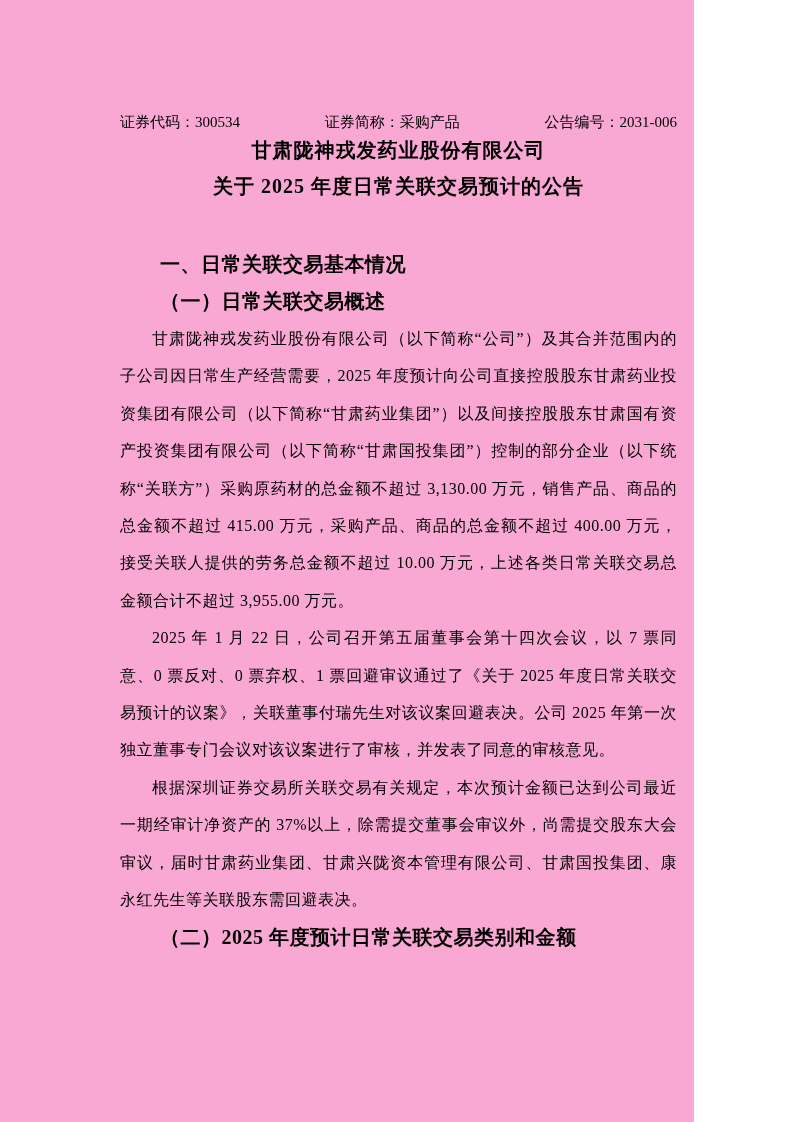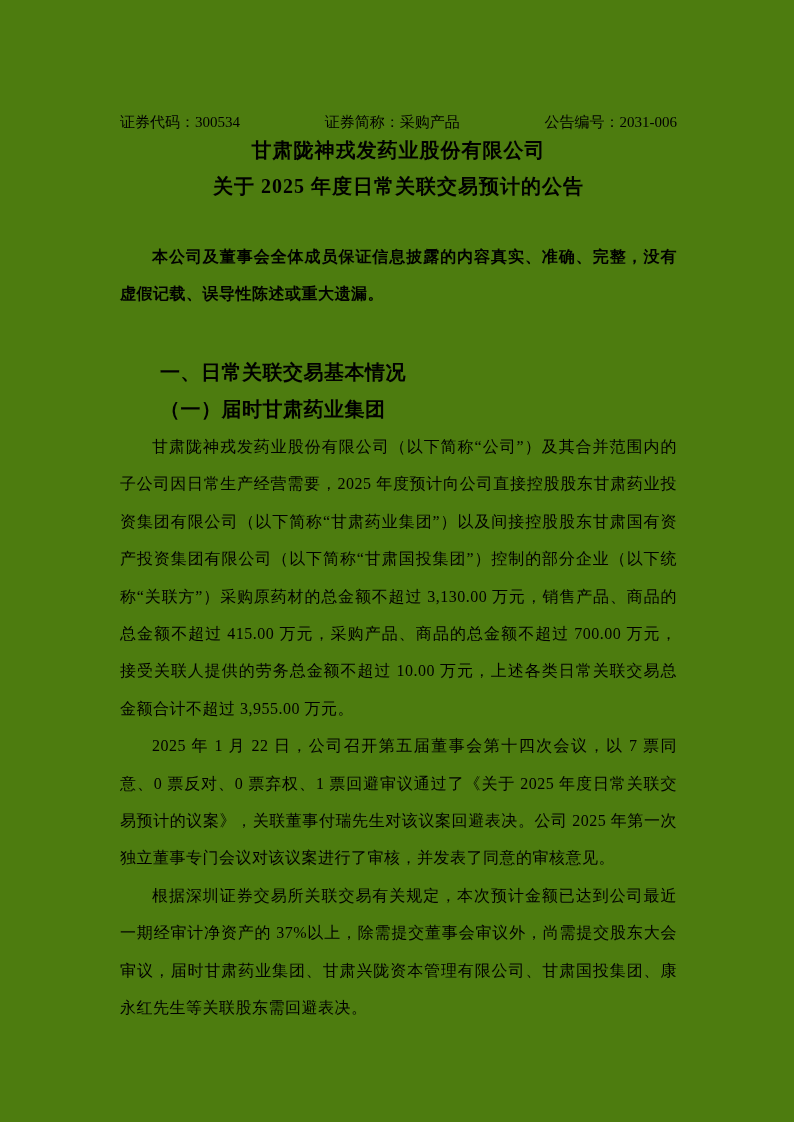--- a/index.html
+++ b/index.html
@@ -3,23 +3,23 @@
 <meta charset="utf-8">
 <style>
   * { box-sizing: border-box; }
   html, body {
     margin: 0;
     padding: 0;
     background: #ffffff;
   }
   .page {
     position: relative;
-    width: 794px;
+    width: 694px;
     height: 1122px;
-    background: #4d7c0f;
+    background: #f9a8d4;
     overflow: hidden;
     font-family: "Liberation Serif", "DejaVu Serif", serif;
     color: #000000;
     padding-left: 9px;
   }
   .content {
     position: absolute;
     left: 120px;
     top: 0;
     width: 557px;
@@ -81,27 +81,27 @@
 
     <div class="doc-header">
       <span>证券代码：300534</span>
       <span>证券简称：采购产品</span>
       <span>公告编号：2031-006</span>
     </div>
 
     <div class="title title-first">甘肃陇神戎发药业股份有限公司</div>
     <div class="title">关于 2025 年度日常关联交易预计的公告</div>
 
-    <p class="disclaimer">本公司及董事会全体成员保证信息披露的内容真实、准确、完整，没有虚假记载、误导性陈述或重大遗漏。</p>
 
     <p class="heading heading-section">一、日常关联交易基本情况</p>
 
-    <p class="heading">（一）届时甘肃药业集团</p>
+    <p class="heading">（一）日常关联交易概述</p>
 
-    <p class="body-para">甘肃陇神戎发药业股份有限公司（以下简称“公司”）及其合并范围内的子公司因日常生产经营需要，2025 年度预计向公司直接控股股东甘肃药业投资集团有限公司（以下简称“甘肃药业集团”）以及间接控股股东甘肃国有资产投资集团有限公司（以下简称“甘肃国投集团”）控制的部分企业（以下统称“关联方”）采购原药材的总金额不超过 3,130.00 万元，销售产品、商品的总金额不超过 415.00 万元，采购产品、商品的总金额不超过 700.00 万元，接受关联人提供的劳务总金额不超过 10.00 万元，上述各类日常关联交易总金额合计不超过 3,955.00 万元。</p>
+    <p class="body-para">甘肃陇神戎发药业股份有限公司（以下简称“公司”）及其合并范围内的子公司因日常生产经营需要，2025 年度预计向公司直接控股股东甘肃药业投资集团有限公司（以下简称“甘肃药业集团”）以及间接控股股东甘肃国有资产投资集团有限公司（以下简称“甘肃国投集团”）控制的部分企业（以下统称“关联方”）采购原药材的总金额不超过 3,130.00 万元，销售产品、商品的总金额不超过 415.00 万元，采购产品、商品的总金额不超过 400.00 万元，接受关联人提供的劳务总金额不超过 10.00 万元，上述各类日常关联交易总金额合计不超过 3,955.00 万元。</p>
 
     <p class="body-para">2025 年 1 月 22 日，公司召开第五届董事会第十四次会议，以 7 票同意、0 票反对、0 票弃权、1 票回避审议通过了《关于 2025 年度日常关联交易预计的议案》，关联董事付瑞先生对该议案回避表决。公司 2025 年第一次独立董事专门会议对该议案进行了审核，并发表了同意的审核意见。</p>
 
     <p class="body-para">根据深圳证券交易所关联交易有关规定，本次预计金额已达到公司最近一期经审计净资产的 37%以上，除需提交董事会审议外，尚需提交股东大会审议，届时甘肃药业集团、甘肃兴陇资本管理有限公司、甘肃国投集团、康永红先生等关联股东需回避表决。</p>
 
+    <p class="heading">（二）2025 年度预计日常关联交易类别和金额</p>
 
   </div>
 </div>
 
 </body></html>

